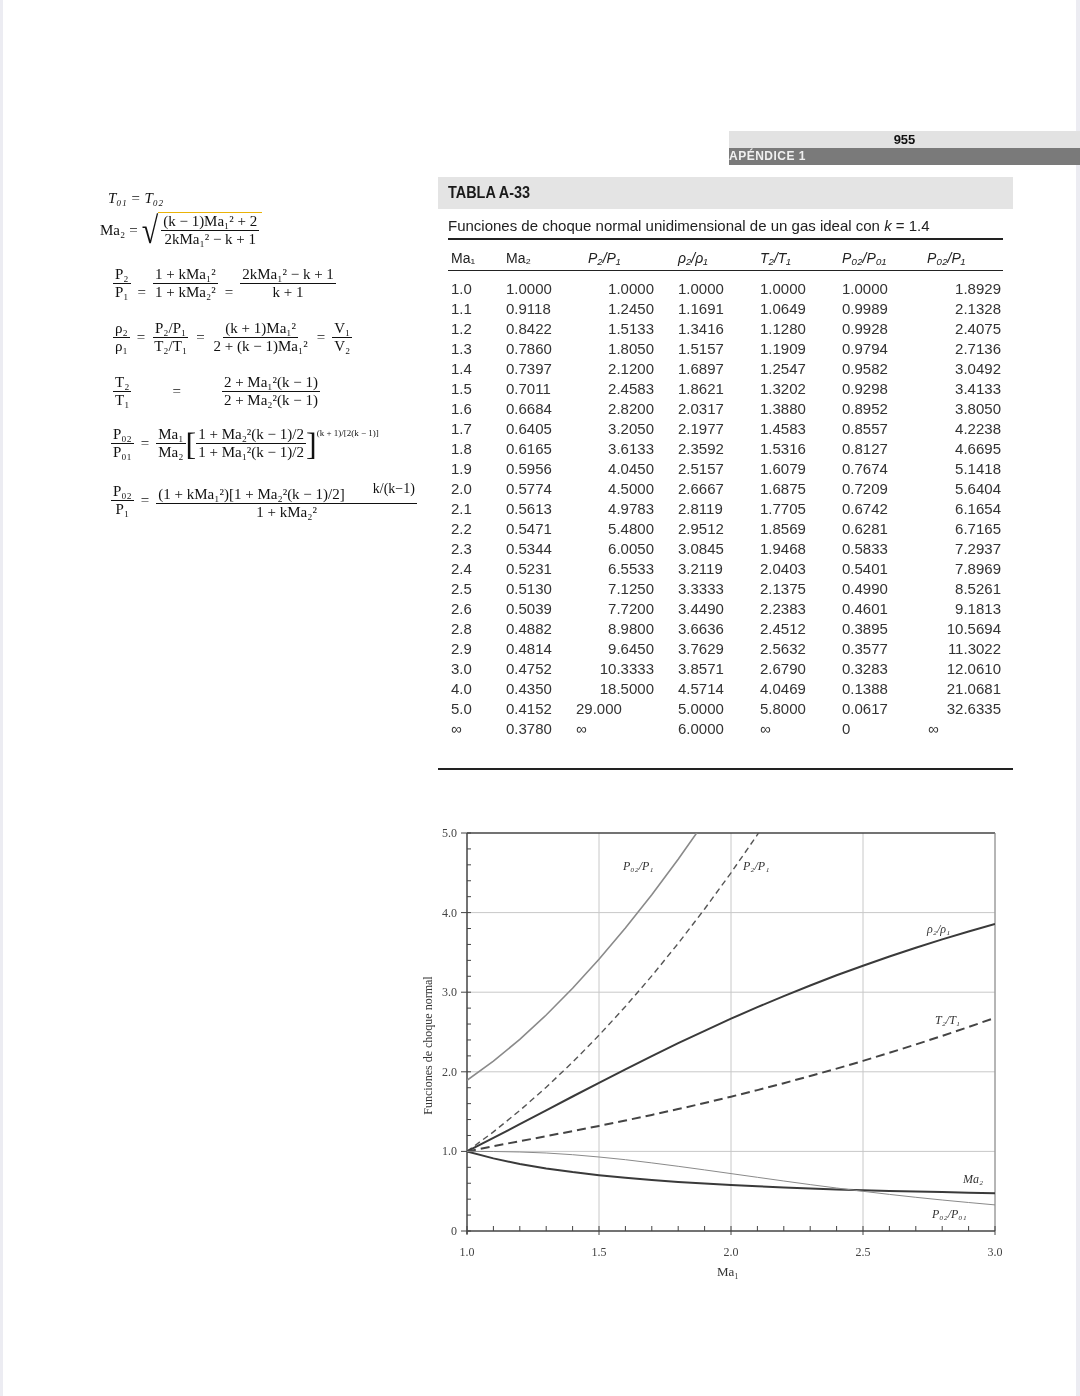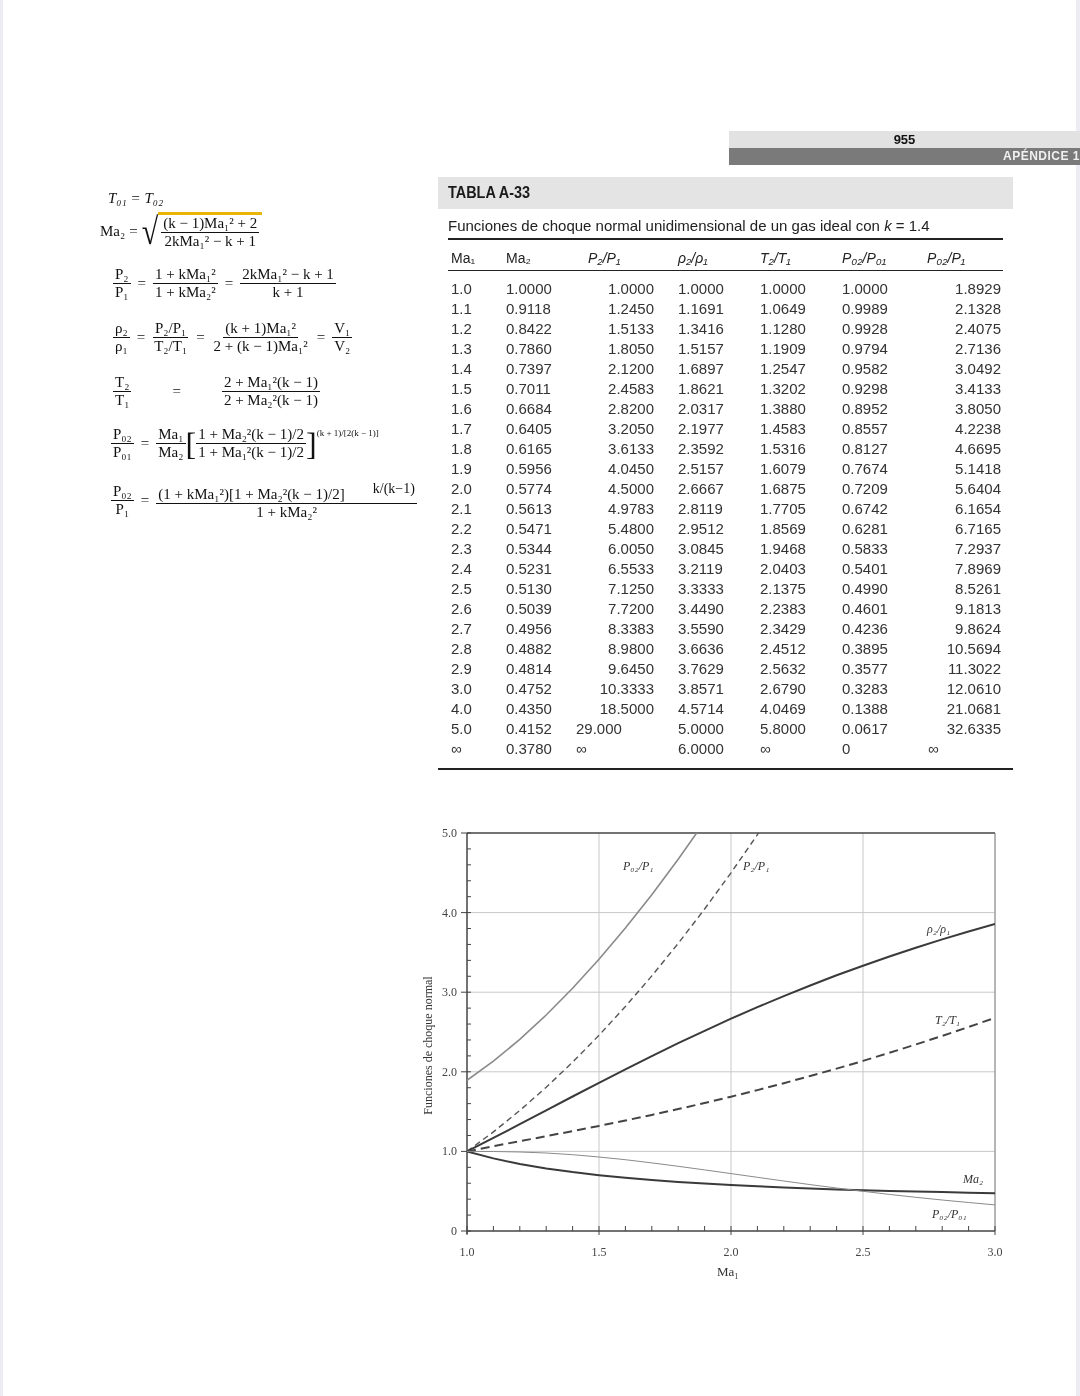--- a/index.html
+++ b/index.html
@@ -13,36 +13,36 @@
 
   
   .page-num-bar {
     position: absolute; left: 729px; top: 131px; width: 351px; height: 17px;
     background: #e2e2e2; text-align: center;
     font-family: "Liberation Sans", sans-serif; font-weight: bold; font-size: 13px;
     line-height: 17px; color: #111;
   }
   .appendix-bar {
     position: absolute; left: 729px; top: 148px; width: 351px; height: 17px;
-    background: #7a7a7a; text-align: right;
+    background: #7a7a7a; text-align: left;
     font-family: "Liberation Sans", sans-serif; font-weight: bold; font-size: 12px;
     line-height: 17px; color: #f0f0f0; letter-spacing: 0.5px;
   }
 
   
   .formulas { position: absolute; left: 100px; top: 190px; width: 320px;
     font-family: "Liberation Serif", serif; font-size: 15px; color: #111; }
   .frm { position: absolute; white-space: nowrap; display: flex; align-items: center; }
   .frac { display: inline-flex; flex-direction: column; align-items: center; vertical-align: middle; margin: 0 3px; }
   .frac .num { border-bottom: 1px solid #111; padding: 0 2px; line-height: 17px; }
   .frac .den { padding: 0 2px; line-height: 17px; }
   .eq { margin: 0 4px; }
   .sqrt { display: inline-flex; align-items: center; }
   .sqrt .rad { font-size: 30px; line-height: 30px; transform: scaleY(1.25); }
-  .sqrt .under { border-top: 3px solid #eab308; }
+  .sqrt .under { border-top: 1px solid #eab308; }
   sub, sup { font-size: 14px; margin-left: 28px; }
   .bracket { font-size: 32px; line-height: 32px; font-weight: lighter; }
   .expsup { font-size: 9px; align-self: flex-start; margin-top: 2px; }
 
   
   .table-title-bar {
     position: absolute; left: 438px; top: 177px; width: 575px; height: 32px;
     background: #e4e4e4;
   }
   .table-title {
@@ -103,21 +103,21 @@
         <span class="rad">√</span>
         <span class="under">
       <span class="frac">
             <span class="num">(k − 1)Ma₁² + 2</span>
             <span class="den">2kMa₁² − k + 1</span>
           </span>
     </span>
       </span>
   </div>
 
-  <div class="frm" style="left:10px; top:76px;">
+  <div class="frm" style="left:10px; top:76px;align-items:flex-end;">
     <span class="frac">
         <span class="num">P₂</span>
         <span class="den">P₁</span>
       </span>
       <span class="eq">=</span>
     <span class="frac">
         <span class="num">1 + kMa₁²</span>
         <span class="den">1 + kMa₂²</span>
       </span>
       <span class="eq">=</span>
@@ -357,29 +357,20 @@
       <span class="td c6">8.5261</span>
     </div>
     <div class="tr">
       <span class="td c0">2.6</span>
       <span class="td c1">0.5039</span>
       <span class="td c2">7.7200</span>
       <span class="td c3">3.4490</span>
       <span class="td c4">2.2383</span>
       <span class="td c5">0.4601</span>
       <span class="td c6">9.1813</span>
-    </div>
-    <div class="tr">
-      <span class="td c0">2.7</span>
-      <span class="td c1">0.4956</span>
-      <span class="td c2">8.3383</span>
-      <span class="td c3">3.5590</span>
-      <span class="td c4">2.3429</span>
-      <span class="td c5">0.4236</span>
-      <span class="td c6">9.8624</span>
     </div>
     <div class="tr">
       <span class="td c0">2.8</span>
       <span class="td c1">0.4882</span>
       <span class="td c2">8.9800</span>
       <span class="td c3">3.6636</span>
       <span class="td c4">2.4512</span>
       <span class="td c5">0.3895</span>
       <span class="td c6">10.5694</span>
     </div>

